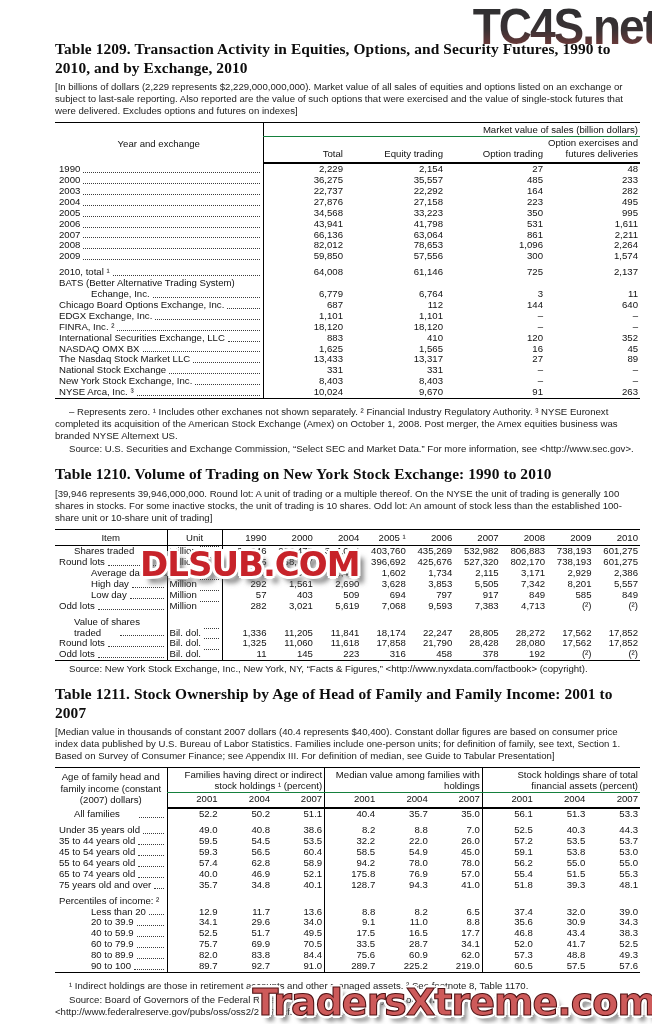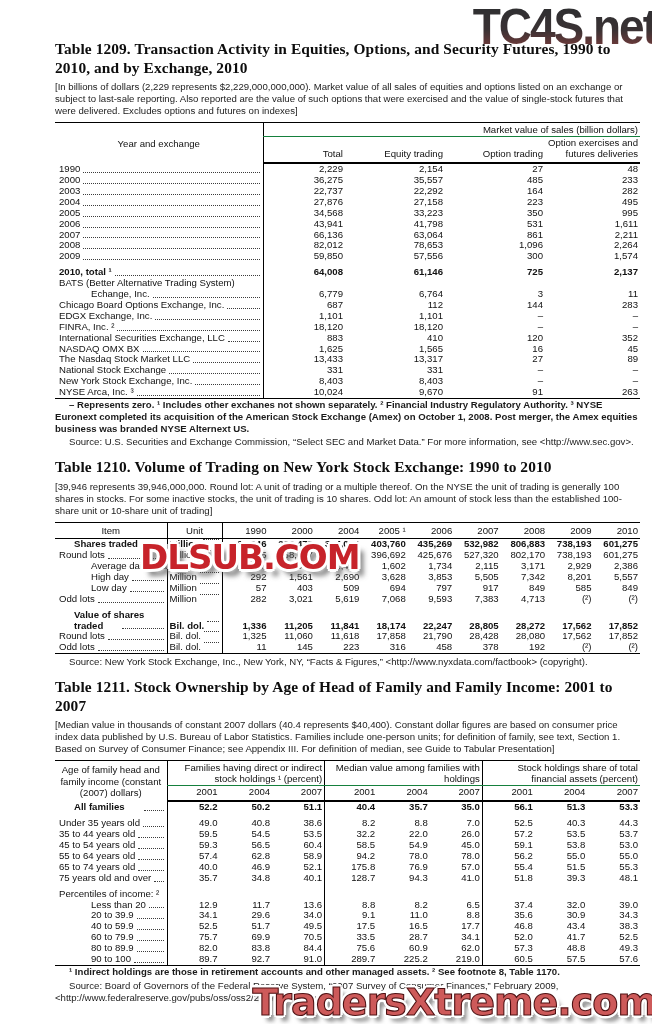--- a/index.html
+++ b/index.html
@@ -10,21 +10,21 @@
   }
   .content{padding:30px 12px 0 55px;width:585px;}
 
   
   .title{
     font-family:"Liberation Serif",serif;font-weight:bold;color:#0d0d0d;
     font-size:15.4px;line-height:18.6px;margin:10px 0 4px 0;letter-spacing:.1px;
   }
   .note{font-size:9.6px;line-height:12.1px;margin:0 0 5px 0;color:#1b1b1b;}
   .fn{font-size:9.6px;line-height:11.8px;margin:2px 0 0 0;text-indent:14px;color:#1b1b1b;}
-  .fn.first{margin-top:0;font-weight:bold;}
+  .fn.first{margin-top:7px;}
 
   
   table.t{
     border-collapse:collapse;table-layout:fixed;width:585px;
     border-top:1.5px solid #000;border-bottom:1.8px solid #000;
     font-size:9.6px;color:#111;
   }
   .t th{font-weight:normal;padding:0 2px;}
   .t thead tr.colrow th{border-bottom:2px solid #000;}
   .t .grp{text-align:right;border-bottom:1px solid #15803d;padding:1px 2px;}
@@ -32,21 +32,21 @@
   .t .stub-h{text-align:center;vertical-align:middle;line-height:11.5px;}
   .t td{padding:0 2px;line-height:10.9px;vertical-align:bottom;}
   .t td.num{text-align:right;white-space:nowrap;}
   .t td.stub{white-space:nowrap;overflow:hidden;}
   .t td.stub .cellflex{display:flex;align-items:flex-end;}
   .t .lbl{white-space:nowrap;}
   .t .dots{flex:1 1 auto;border-bottom:1.4px dotted #3c3c3c;margin:0 1px 2px 3px;min-width:4px;}
   .t td.unit{white-space:nowrap;overflow:hidden;}
   .t td.unit .cellflex{display:flex;align-items:flex-start;}
   .t tr.sp td{padding-top:5px;}
-  .t tr.b td{font-weight:bold;margin-top:12px;}
+  .t tr.b td{font-weight:normal;margin-top:12px;}
   .ind0{padding-left:2px;}
   .ind1 .cellflex{padding-left:8px;margin-left:26px;}
   .ind2 .cellflex{padding-left:17px;gap:16px;}
 
   
   .t1209 .vline, .t1209 td.c0{border-left:1px solid #000;}
   .t1210 th.u, .t1210 td.unit{border-left:1px solid #000;}
   .t1210 th.y0, .t1210 td.c0{border-left:1px solid #000;}
   .t1211 th.g0, .t1211 td.c0,
   .t1211 th.g3, .t1211 td.c3,
@@ -261,21 +261,21 @@
           <tr>
             <td class="stub ind0">
               <span class="cellflex ind0">
                 <span class="lbl">Chicago Board Options Exchange, Inc.</span>
                 <span class="dots"></span>
               </span>
             </td>
             <td class="num c0">687</td>
             <td class="num c1">112</td>
             <td class="num c2">144</td>
-            <td class="num c3">283</td>
+            <td class="num c3">640</td>
           </tr>
           <tr>
             <td class="stub ind0">
               <span class="cellflex ind0">
                 <span class="lbl">EDGX Exchange, Inc.</span>
                 <span class="dots"></span>
               </span>
             </td>
             <td class="num c0">1,101</td>
             <td class="num c1">1,101</td>

